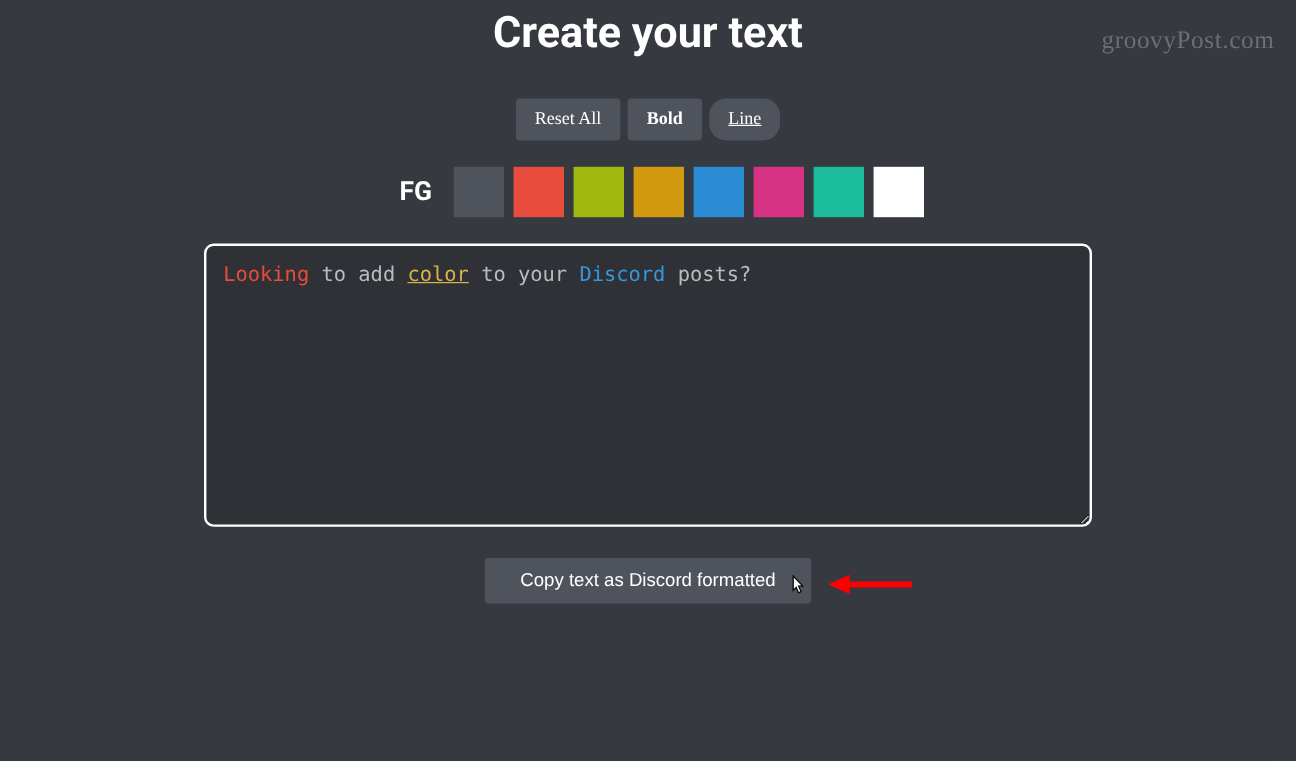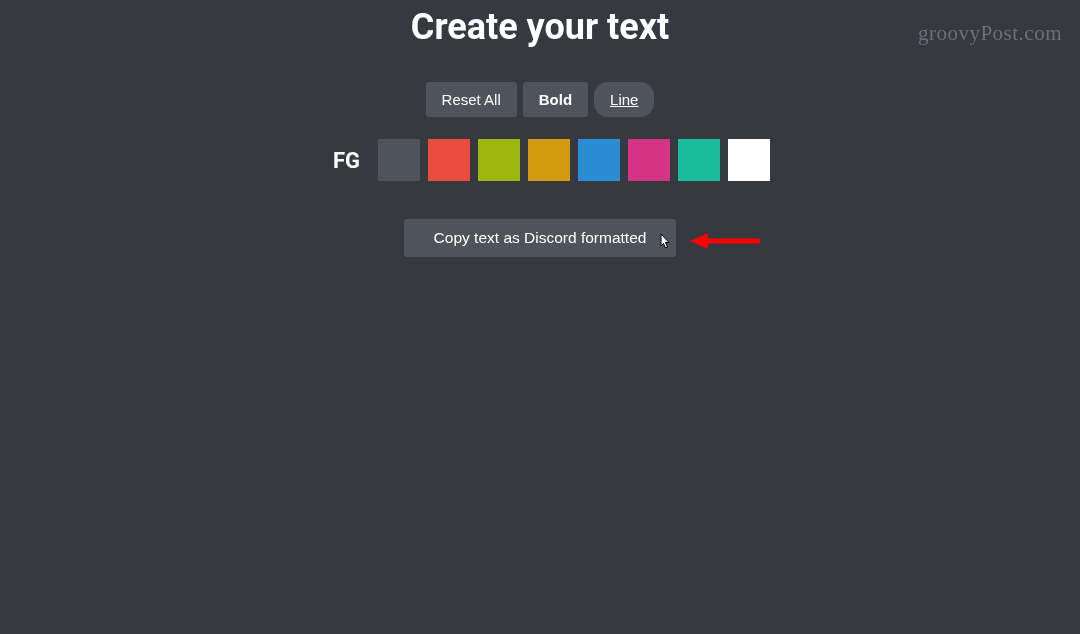--- a/index.html
+++ b/index.html
@@ -45,20 +45,21 @@
       margin-bottom: 22px;
     }
     .btn {
       background: #4f545c;
       border: none;
       color: #ffffff;
       padding: 9px 16px;
       font-size: 15px;
       border-radius: 3px;
       cursor: pointer;
+      font-family: Liberation Serif, serif;
     }
     .btn-bold {
       font-weight: 700;
     }
     .btn-line {
       text-decoration: underline;
       border-radius: 14px;
     }
     .palette-row {
       display: flex;
@@ -157,20 +158,23 @@
         <button class="swatch" style="background: rgb(159, 184, 15);"></button>
         <button class="swatch" style="background: rgb(209, 154, 15);"></button>
         <button class="swatch" style="background: rgb(42, 141, 212);"></button>
         <button class="swatch" style="background: rgb(214, 51, 132);"></button>
         <button class="swatch" style="background: rgb(26, 188, 156);"></button>
         <button class="swatch" style="background: rgb(255, 255, 255);"></button>
       </div>
   </div>
 
 
+  <div class="editor-wrap">
+    <div class="editor" id="editor" contenteditable="true" style=""><span class="word-red">Looking</span><span class="word-grey"> to add </span><span class="word-color">color</span><span class="word-grey"> to your </span><span class="word-blue">Discord</span><span class="word-grey"> posts?</span></div>
+  </div>
 
   <div class="copy-row">
     <button class="copy-btn">Copy text as Discord formatted</button>
     <svg class="cursor-icon" width="16" height="20" viewBox="0 0 16 20">
       <path d="M4 1 L4 13 L6.5 10.5 L8.5 15 L10.5 14 L8.5 9.5 L12 9.5 Z" fill="#ffffff" stroke="#000000" stroke-width="1"></path>
     </svg>
     <svg class="arrow-annotation" width="70" height="22" viewBox="0 0 70 22">
       <line x1="70" y1="11" x2="14" y2="11" stroke="#ff0000" stroke-width="5"></line>
       <polygon points="0,11 18,3 18,19" fill="#ff0000"></polygon>
     </svg>

